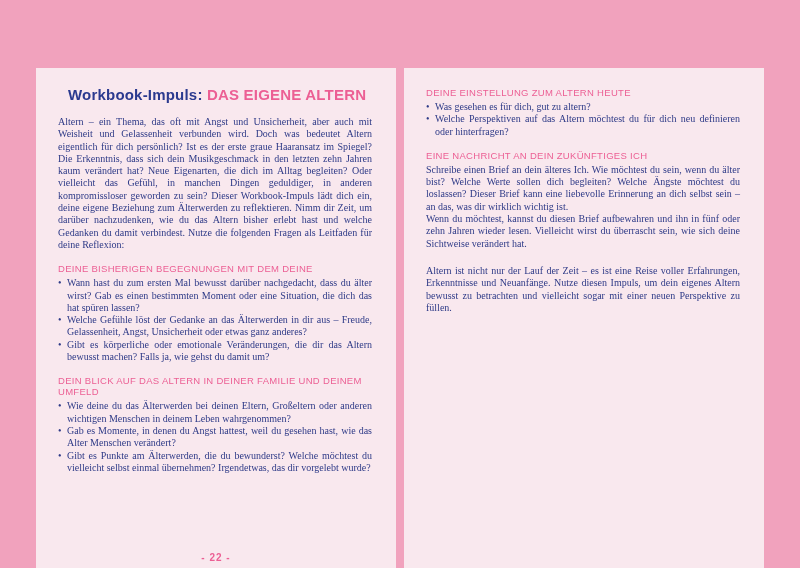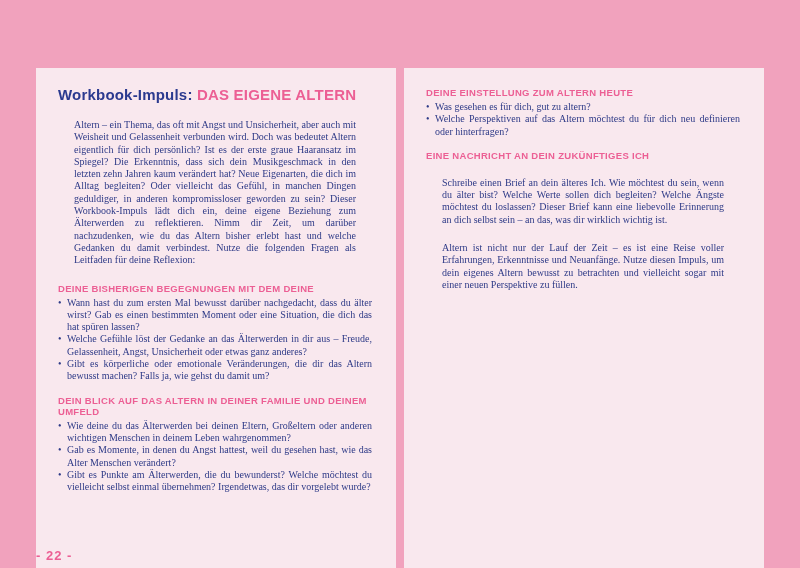--- a/index.html
+++ b/index.html
@@ -22,36 +22,36 @@
   }
   .page.left  { left: 36px; }
   .page.right { left: 404px; }
 
   h1 {
     font-family: "Liberation Sans", sans-serif;
     font-weight: bold;
     font-size: 15px;
     letter-spacing: 0.2px;
     color: #2b3a8f;
-    margin: 0 0 13px 0;
+    margin: 0 0 13px 10px;
   }
   h1 .accent { color: #ec5f94; }
 
   .body-text {
     font-size: 10px;
     line-height: 1.23;
     color: #2e3a87;
     text-align: justify;
     hyphens: auto;
-    margin: 16px;
+    margin: 0;
   }
 
   h2 {
     font-family: "Liberation Sans", sans-serif;
-    font-weight: bold;
+    font-weight: normal;
     font-size: 9.5px;
     letter-spacing: 0.3px;
     color: #ec5f94;
     margin: 12px 0 3px 0;
   }
   .page.right h2:first-child { margin-top: 1px; }
   h2.tipp { margin-top: 28px; }
 
   ul.bullets {
     margin: 0;
@@ -74,24 +74,24 @@
     top: 0;
   }
 
   .outro { margin-top: 15px; }
 
   .page-number {
     position: absolute;
     bottom: 5px;
     left: 0;
     width: 100%;
-    text-align: left;
+    text-align: center;
     font-family: "Liberation Sans", sans-serif;
     font-weight: bold;
-    font-size: 13px;
+    font-size: 10px;
     letter-spacing: 1px;
     color: #ec5f94;
   }
 </style>
 </head>
 <body>
 
 <div class="spread">
 
   <section class="page left" lang="de">
@@ -121,18 +121,19 @@
   <section class="page right" lang="de">
     <h2>DEINE EINSTELLUNG ZUM ALTERN HEUTE</h2>
     <ul class="bullets">
         <li>Was gesehen es für dich, gut zu altern?</li>
         <li>Welche Perspektiven auf das Altern möchtest du für dich neu definieren oder hinterfragen?</li>
       </ul>
 
     <h2>EINE NACHRICHT AN DEIN ZUKÜNFTIGES ICH</h2>
     <p class="body-text">Schreibe einen Brief an dein älteres Ich. Wie möchtest du sein, wenn du älter bist? Welche Werte sollen dich begleiten? Welche Ängste möchtest du loslassen? Dieser Brief kann eine liebevolle Erinnerung an dich selbst sein – an das, was dir wirklich wichtig ist.</p>
 
+    <p class="body-text">Wenn du möchtest, kannst du diesen Brief aufbewahren und ihn in fünf oder zehn Jahren wieder lesen. Vielleicht wirst du überrascht sein, wie sich deine Sichtweise verändert hat.</p>
 
     <p class="body-text outro">Altern ist nicht nur der Lauf der Zeit – es ist eine Reise voller Erfahrungen, Erkenntnisse und Neuanfänge. Nutze diesen Impuls, um dein eigenes Altern bewusst zu betrachten und vielleicht sogar mit einer neuen Perspektive zu füllen.</p>
 
   </section>
 
 </div>
 
 </body></html>

